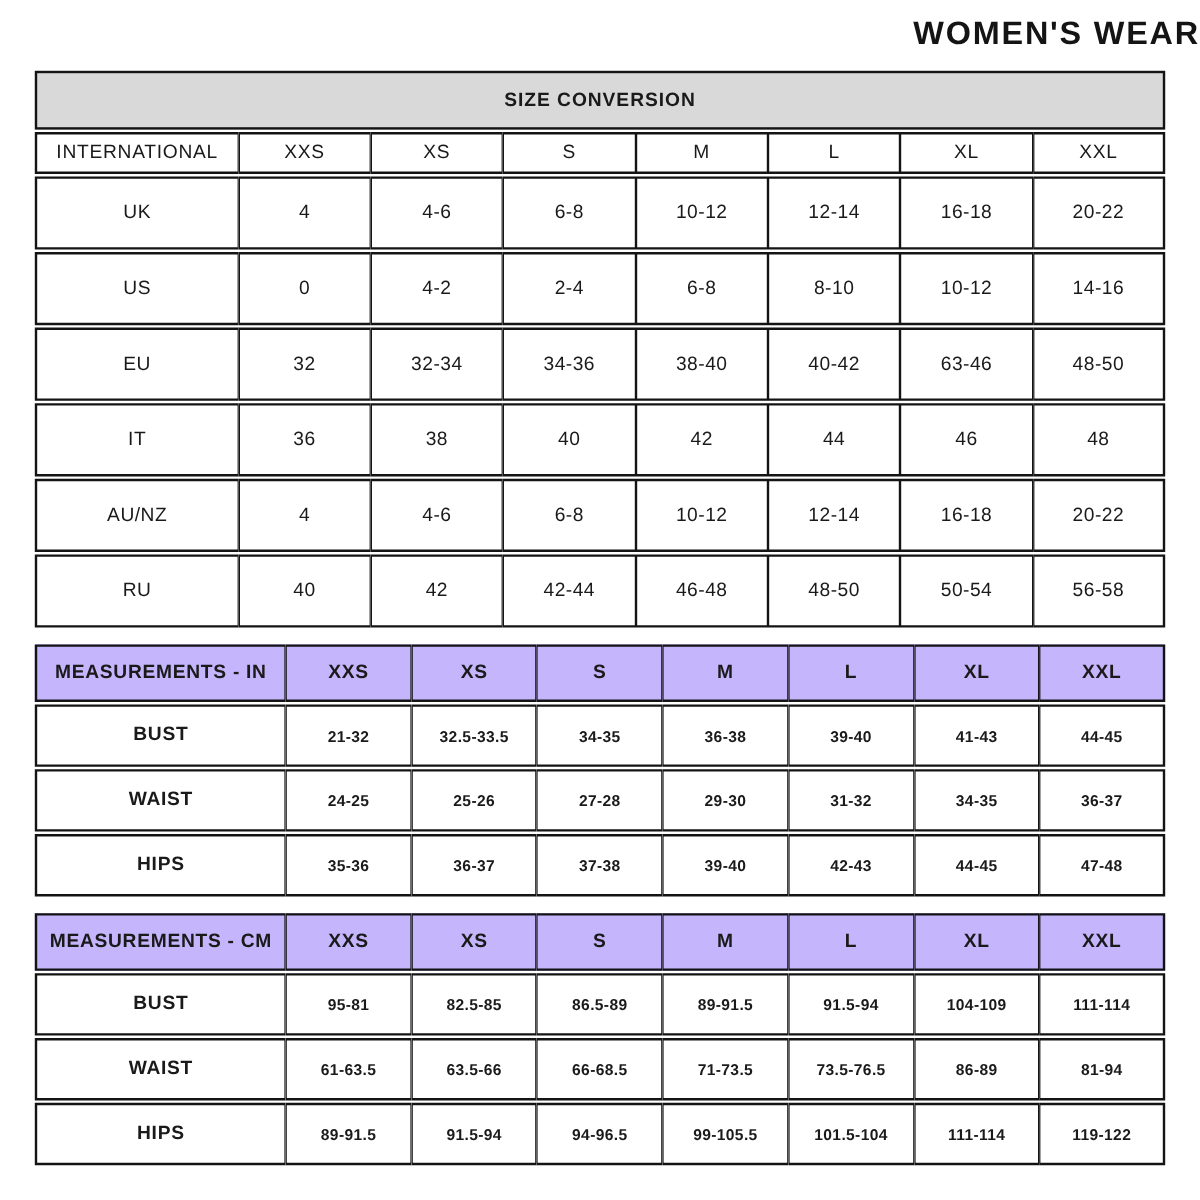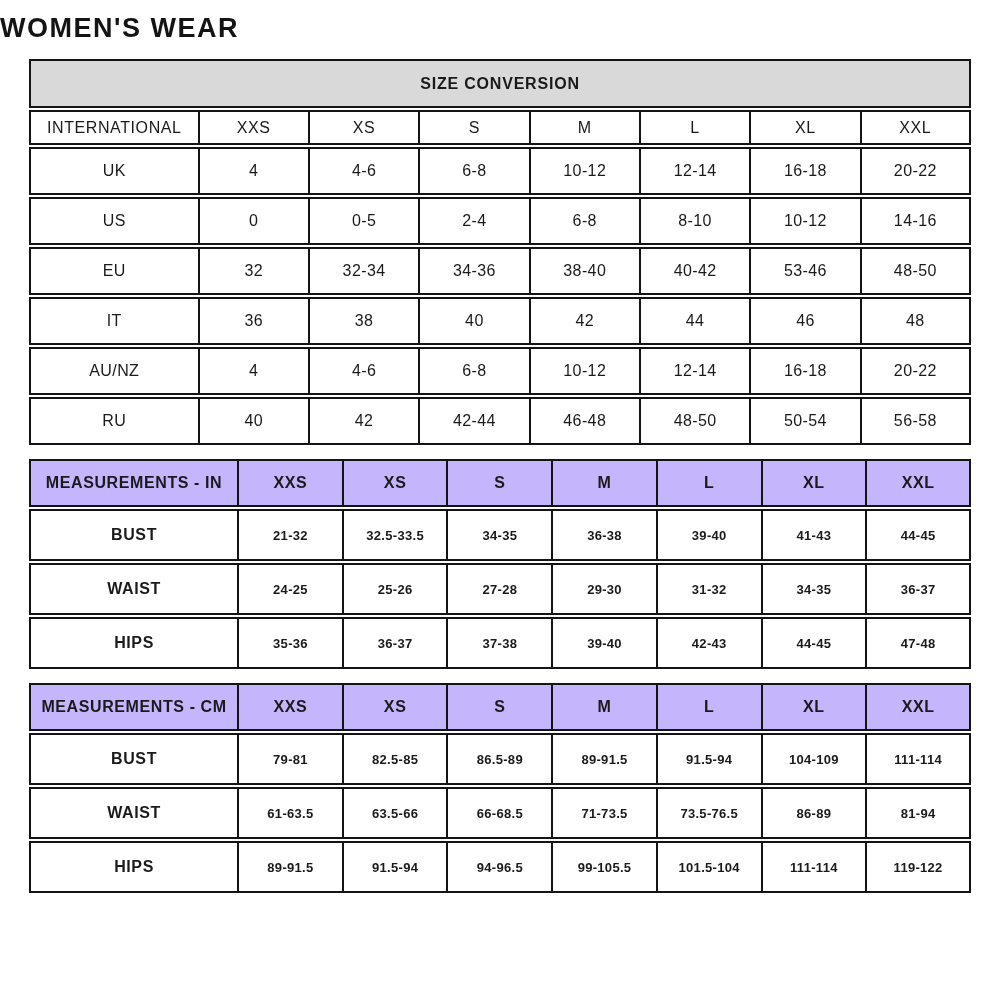--- a/index.html
+++ b/index.html
@@ -5,21 +5,21 @@
   * { margin: 0; padding: 0; box-sizing: border-box; }
   html, body {
     width: 1000px; height: 1000px;
     background: #ffffff;
     font-family: "Liberation Sans", "DejaVu Sans", sans-serif;
     color: #1a1a1a;
     overflow: hidden;
   }
   .page { padding-top: 13px; }
   .page-title {
-    text-align: left;
+    text-align: right;
     font-size: 27px;
     font-weight: 700;
     letter-spacing: 1.5px;
     color: #141414;
     margin-bottom: 13px;
   }
   table.chart {
     width: 942px;
     margin: 0 auto 10px auto;
     border-collapse: separate;
@@ -41,21 +41,21 @@
 
   
   .t1 .title-cell {
     background: #d9d9d9;
     height: 49px;
     font-weight: 700;
     font-size: 16px;
     letter-spacing: 0.8px;
   }
   .t1 th { height: 35px; font-size: 16px; letter-spacing: 0.6px; }
-  .t1 td { height: 48px; font-size: 16px; letter-spacing: 0.4px; }
+  .t1 td { height: 61px; font-size: 16px; letter-spacing: 0.4px; }
 
   
   .t2 th {
     background: #c4b5fd;
     height: 48px;
     font-weight: 700;
     font-size: 16px;
     letter-spacing: 0.6px;
   }
   .t2 td { height: 52px; font-size: 13px; letter-spacing: 0.3px; font-weight: bold; }
@@ -99,35 +99,35 @@
         <td>4-6</td>
         <td>6-8</td>
         <td>10-12</td>
         <td>12-14</td>
         <td>16-18</td>
         <td>20-22</td>
       </tr>
       <tr>
         <td>US</td>
         <td>0</td>
-        <td>0-5</td>
+        <td>4-2</td>
         <td>2-4</td>
         <td>6-8</td>
         <td>8-10</td>
         <td>10-12</td>
         <td>14-16</td>
       </tr>
       <tr>
         <td>EU</td>
         <td>32</td>
         <td>32-34</td>
         <td>34-36</td>
         <td>38-40</td>
         <td>40-42</td>
-        <td>53-46</td>
+        <td>63-46</td>
         <td>48-50</td>
       </tr>
       <tr>
         <td>IT</td>
         <td>36</td>
         <td>38</td>
         <td>40</td>
         <td>42</td>
         <td>44</td>
         <td>46</td>
@@ -228,21 +228,21 @@
         <th>XXS</th>
         <th>XS</th>
         <th>S</th>
         <th>M</th>
         <th>L</th>
         <th>XL</th>
         <th>XXL</th>
       </tr>
       <tr>
         <td class="row-label">BUST</td>
-        <td>79-81</td>
+        <td>95-81</td>
         <td>82.5-85</td>
         <td>86.5-89</td>
         <td>89-91.5</td>
         <td>91.5-94</td>
         <td>104-109</td>
         <td>111-114</td>
       </tr>
       <tr>
         <td class="row-label">WAIST</td>
         <td>61-63.5</td>

